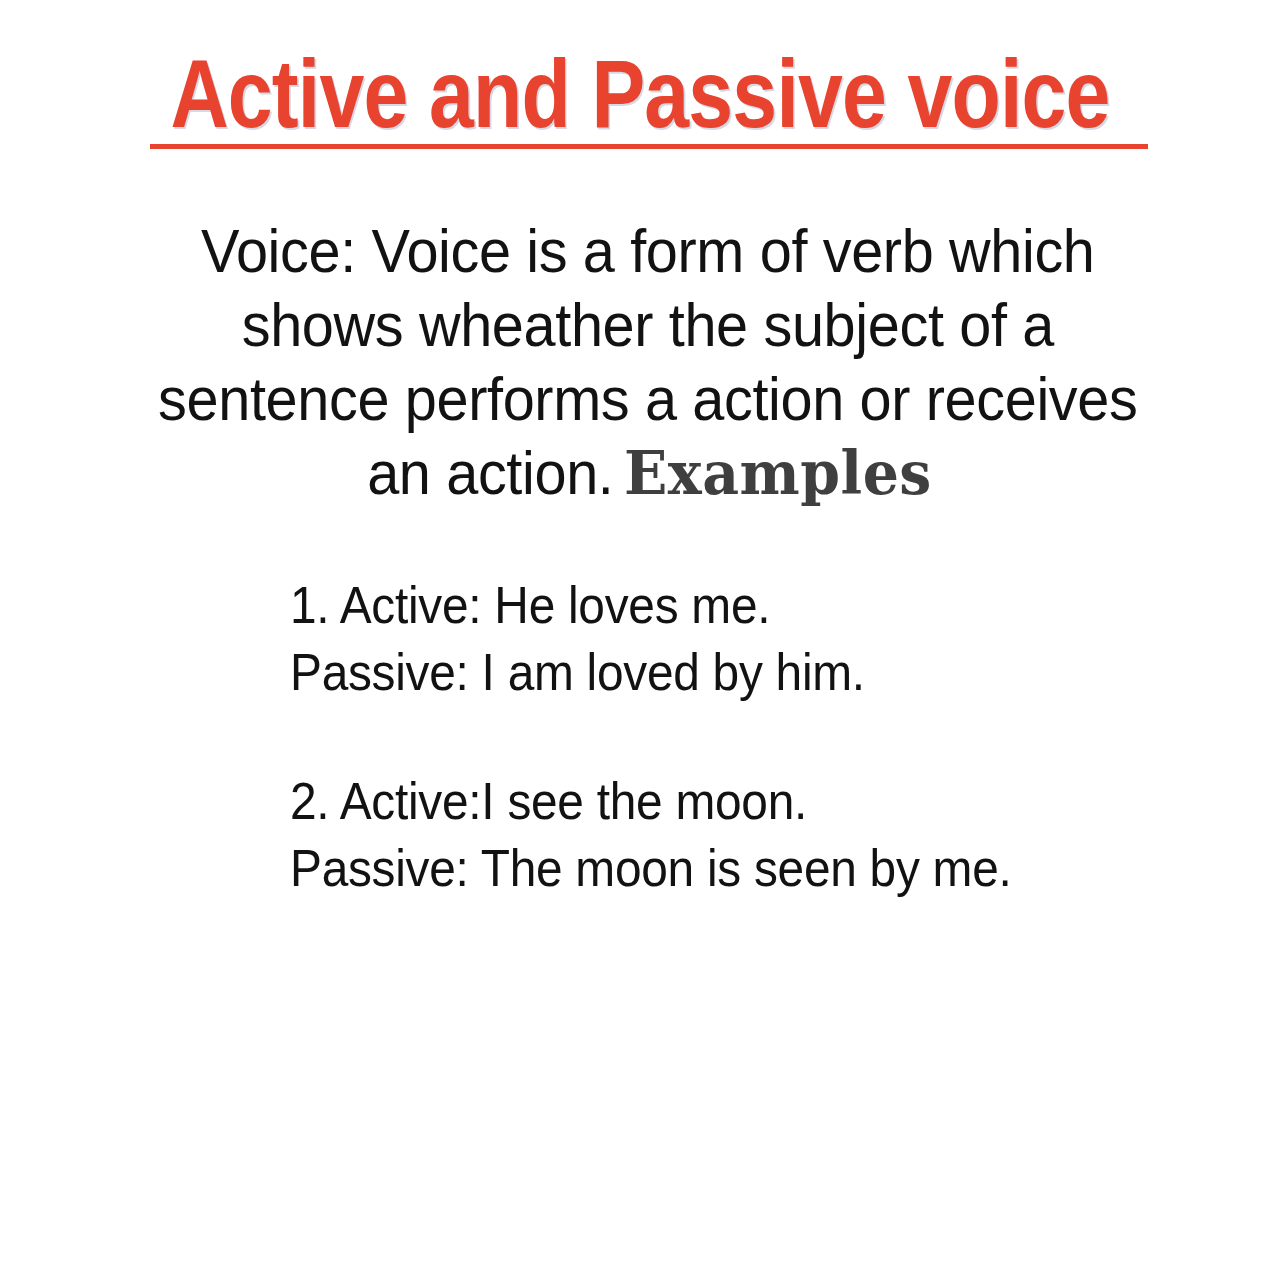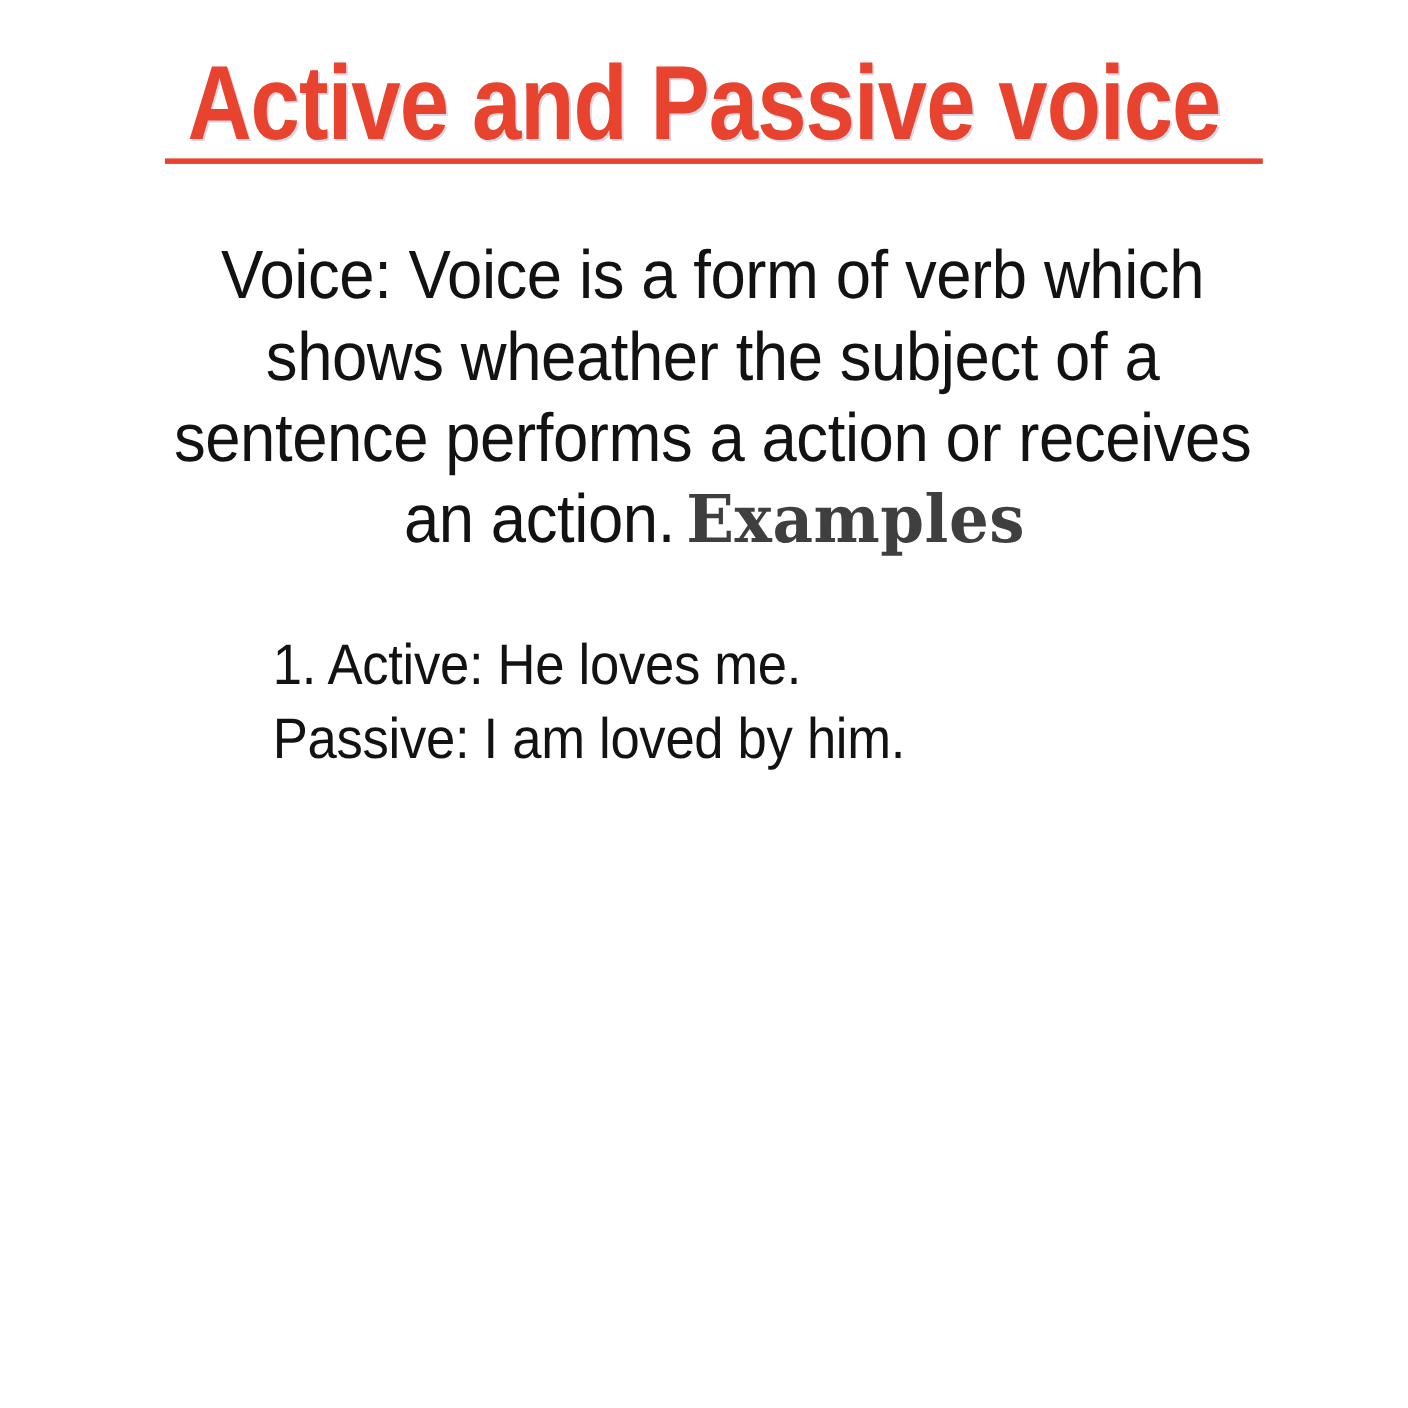--- a/index.html
+++ b/index.html
@@ -85,20 +85,21 @@
 
   
   #examples {
     position: absolute;
     left: 248px;
     top: 572px;
     width: 980px;
   }
   .ex-group {
     margin-bottom: 62px;
+    margin-left: 42px;
   }
   .ex-group:last-child {
     margin-bottom: 0;
   }
   .ex-line {
     font-family: "Liberation Sans", sans-serif;
     font-weight: normal;
     font-size: 52px;
     line-height: 67px;
     color: #121212;
@@ -128,17 +129,21 @@
     <div class="intro-line"><span>an action.</span><span class="examples-word">Examples</span></div>
   </div>
 
   <div id="examples">
 
     <div class="ex-group">
       <div class="ex-line">1. Active: He loves me.</div>
       <div class="ex-line">Passive: I am loved by him.</div>
     </div>
 
+    <div class="ex-group">
+      <div class="ex-line">2. Active:I see the moon.</div>
+      <div class="ex-line">Passive: The moon is seen by me.</div>
+    </div>
 
 
   </div>
 
 </div>
 
 </body></html>

